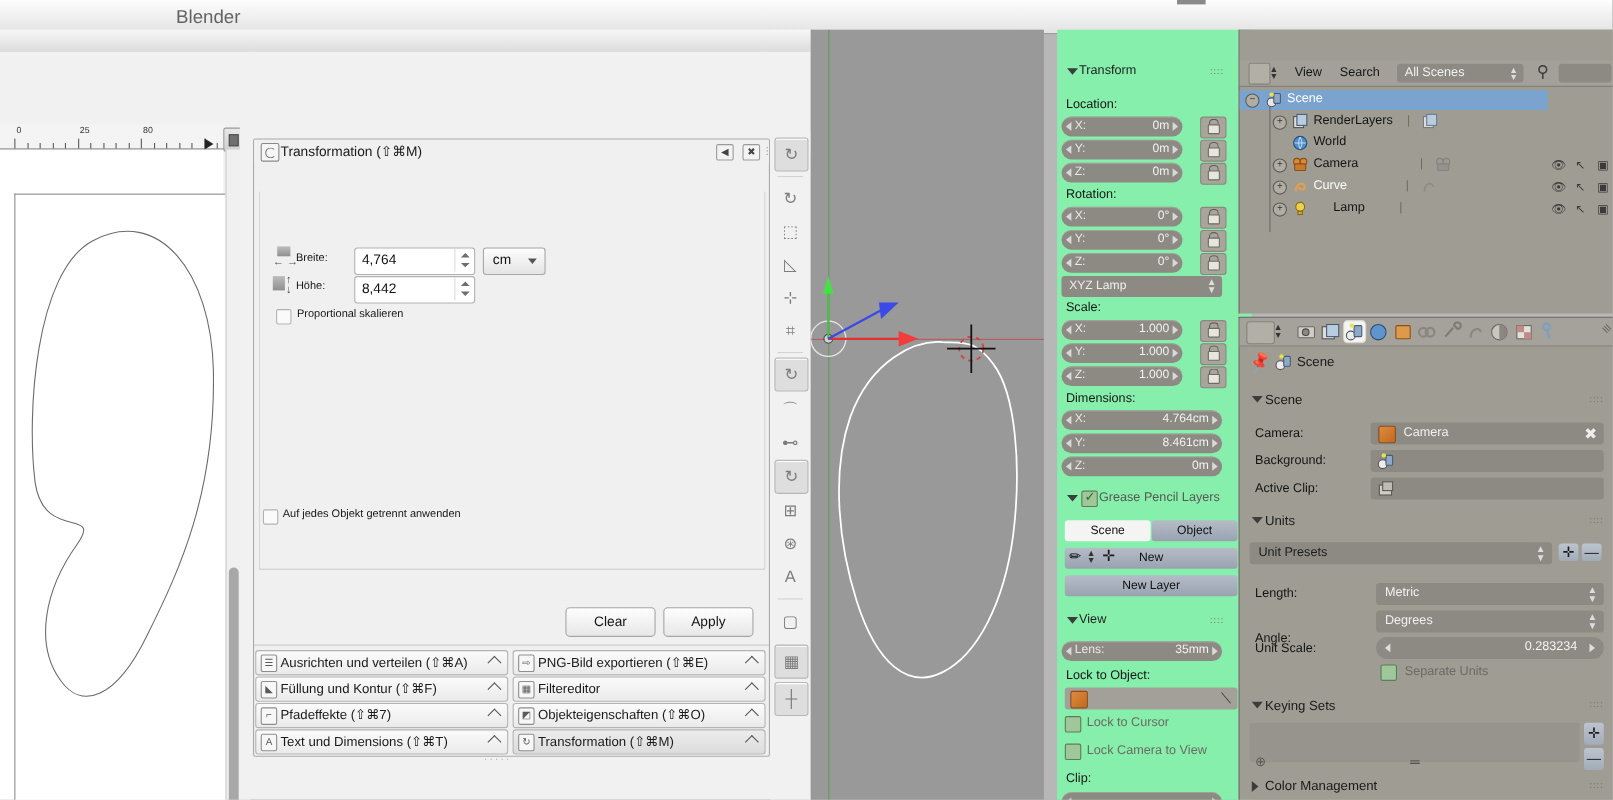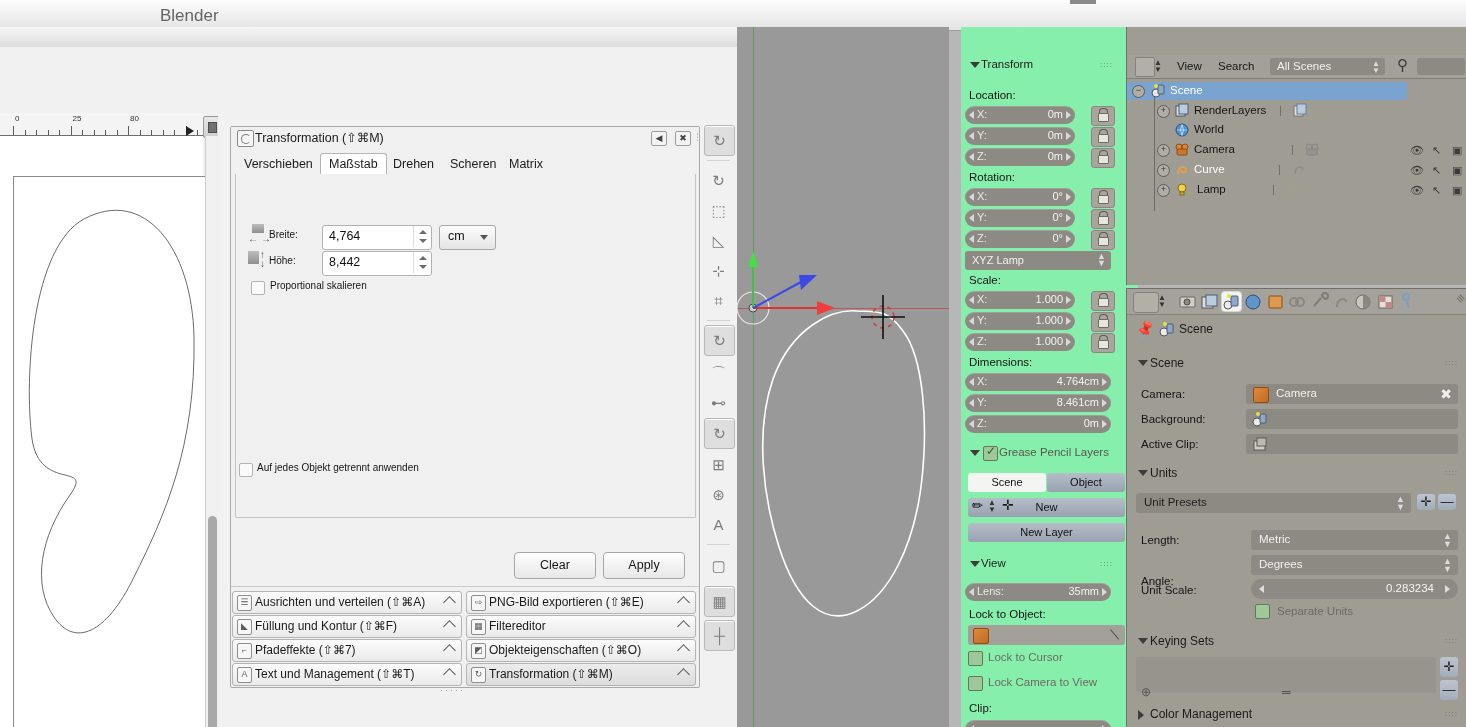--- a/index.html
+++ b/index.html
@@ -205,27 +205,20 @@
   <div id="dlg" class="abs">
 
     <div id="dlg-title" class="abs">
       <span class="ic"></span>
       <span class="t">Transformation (⇧⌘M)</span>
       <span class="tb-btn" style="left:420px">◀</span>
       <span class="tb-btn" style="left:444px">✖</span>
       <span class="abs" style="left:462px;top:5px;font-size:9px;color:#999">⋮</span>
     </div>
 
-    <div id="tabs" class="abs">
-      <div class="tab" style="left:0">Verschieben</div>
-      <div class="tab active" style="left:85px">Maßstab</div>
-      <div class="tab" style="left:149px">Drehen</div>
-      <div class="tab" style="left:206px">Scheren</div>
-      <div class="tab" style="left:265px">Matrix</div>
-    </div>
 
     <div id="tabbody" class="abs">
 
       <div class="icn-w" style="left:12px;top:50px">
         <span class="sq" style="left:4px;top:0;width:12px;height:9px;background:linear-gradient(#bdbdbd,#8f8f8f)"></span>
         <span class="ar" style="left:0;top:10px">←</span>
         <span class="ar" style="left:13px;top:10px">→</span>
       </div>
       <div class="rowlbl" style="left:33px;top:55px">Breite:</div>
       <div class="spin" style="left:86px;top:51px;width:108px">
@@ -272,21 +265,21 @@
     <span class="al">Füllung und Kontur (⇧⌘F)</span>
     <span class="av"></span>
   </div>
   <div class="acc" style="left:232px;top:639px;width:228px">
     <span class="ai">⌐</span>
     <span class="al">Pfadeffekte  (⇧⌘7)</span>
     <span class="av"></span>
   </div>
   <div class="acc" style="left:232px;top:663px;width:228px">
     <span class="ai">A</span>
-    <span class="al">Text und Management (⇧⌘T)</span>
+    <span class="al">Text und Dimensions (⇧⌘T)</span>
     <span class="av"></span>
   </div>
 
   <div class="acc" style="left:466px;top:591px;width:228px">
     <span class="ai">⇨</span>
     <span class="al">PNG-Bild exportieren (⇧⌘E)</span>
     <span class="av"></span>
   </div>
   <div class="acc" style="left:466px;top:615px;width:228px">
     <span class="ai">▦</span>
@@ -616,21 +609,21 @@
         </svg>
     </span>
 
     <div class="oexp" style="left:30px;top:157px">+</div>
     <span class="abs" style="left:48px;top:155px;width:15px;height:15px">
       <svg width="15" height="15">
           <circle cx="7" cy="6" r="4" fill="#f0d24a" stroke="#8d6a12"></circle>
           <rect x="5" y="10" width="4" height="3" fill="#c9a93a" stroke="#8d6a12"></rect>
         </svg>
     </span>
-    <div class="orow" style="left:70px;top:156px">Lamp</div>
+    <div class="orow" style="left:85px;top:156px">Lamp</div>
     <span class="abs" style="left:145px;top:156px;font-size:11px;color:#6d6a63">|</span>
     <span class="abs" style="left:159px;top:155px;width:15px;height:15px;opacity:.4">
       <svg width="15" height="15">
           <circle cx="7" cy="7" r="3" fill="none" stroke="#c9a93a" stroke-dasharray="2 2"></circle>
         </svg>
     </span>
 
     <div class="oeye" style="left:283px;top:117px">👁</div>
     <div class="oeye" style="left:305px;top:117px">↖</div>
     <div class="oeye" style="left:325px;top:117px">▣</div>

